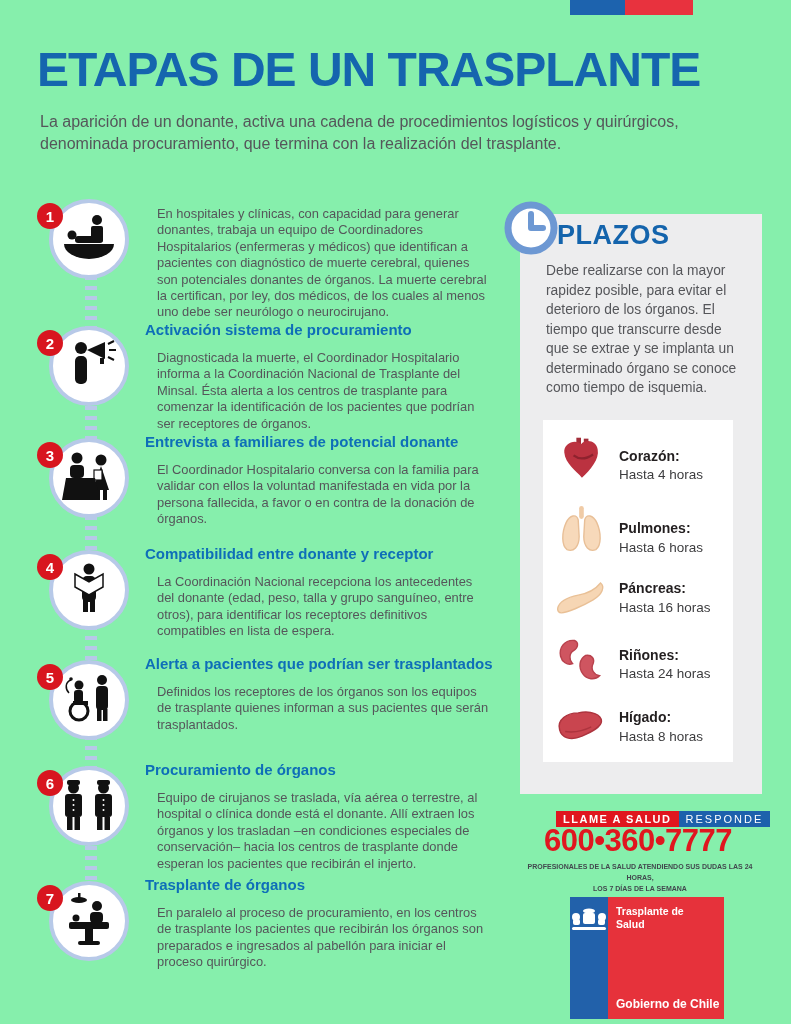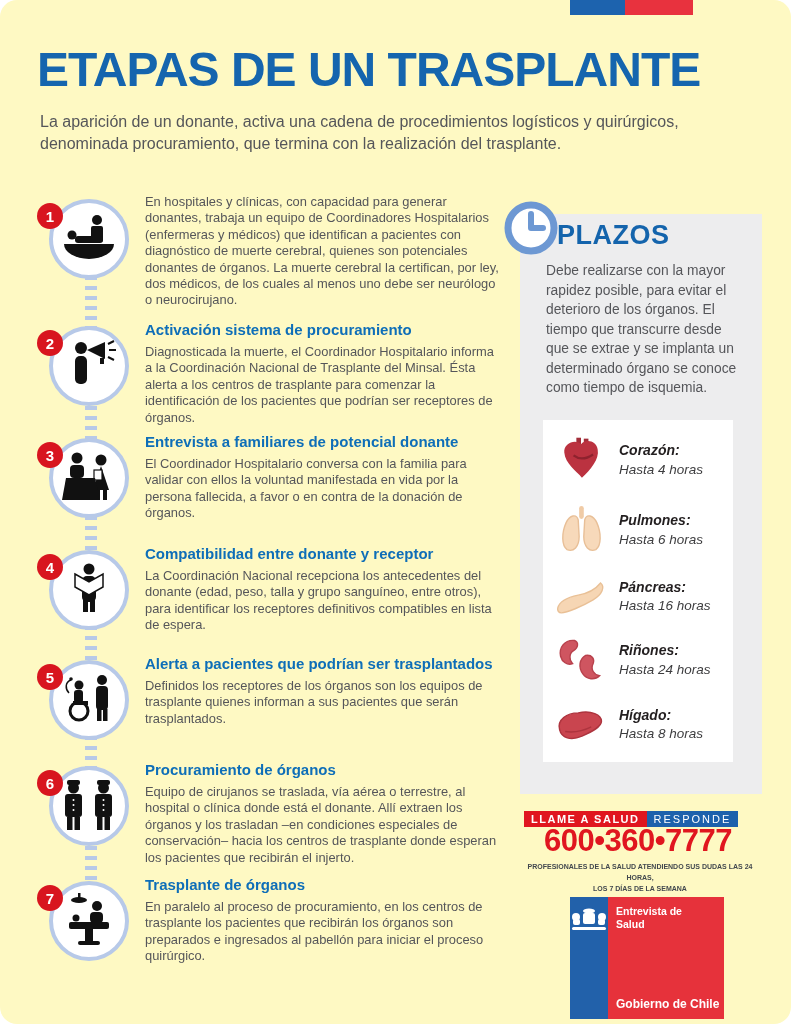--- a/index.html
+++ b/index.html
@@ -1,18 +1,18 @@
 <!DOCTYPE html>
 <html><head>
 <meta charset="utf-8">
 <style>
   html,body { margin:0; padding:0; background:#fff; }
   .page {
-    position:relative; width:791px; height:1024px; background:#fef9c3;
-    font-family:"Liberation Sans", sans-serif; overflow:hidden;border-radius:17px;
+    position:relative; width:791px; height:1024px; background:#86efac;
+    font-family:"Liberation Sans", sans-serif; overflow:hidden;
     --title-blue:#1565ae; --step-blue:#0e6eb8; --deep-blue:#1464ac;
     --badge-red:#d8151f; --ring:#b7c9e8; --body-gray:#55565a;
     --banner-red:#e0161f; --banner-blue:#1d61ac; --logo-blue:#2261aa; --logo-red:#e6323b;
     --box-gray:#ededee; --clock-blue:#6d98d3;
   }
   .flag-bar { position:absolute; top:0; left:570px; display:flex; height:15px; }
   .flag-blue { width:55px; background:#1d63ae; }
   .flag-red  { width:68px; background:#e8323e; }
 
   .main-title { position:absolute; left:37px; top:42px; margin:0; font-size:48px;
@@ -26,36 +26,36 @@
   .step { position:absolute; left:33px; width:468px; display:flex; z-index:1; }
   .step-icon-col { position:relative; flex:0 0 112px; height:96px; }
   .ring { position:absolute; left:16px; top:6px; width:72px; height:72px; background:#fff;
     border:4px solid var(--ring); border-radius:50%;
     display:flex; align-items:center; justify-content:center; }
   .badge { position:absolute; left:4px; top:10px; width:26px; height:26px; z-index:2;
     background:var(--badge-red); border-radius:50%; color:#fff; font-size:15px; font-weight:bold;
     display:flex; align-items:center; justify-content:center; }
   .step-content { flex:1; padding-top:1px; }
   .step-title { margin:0 0 6px; font-size:15px; font-weight:bold; color:var(--step-blue); }
-  .step-text { margin:0; font-size:12.9px; color:var(--body-gray); line-height:1.27; }
+  .step-text { margin:12px; font-size:12.9px; color:var(--body-gray); line-height:1.27; }
 
   .plazos-box { position:absolute; left:520px; top:214px; width:242px; height:580px; background:var(--box-gray); }
   .plazos-clock { position:absolute; left:502px; top:199px; z-index:2; }
   .plazos-title { position:absolute; left:557px; top:220px; margin:0; font-size:27px;
     font-weight:bold; color:var(--deep-blue); letter-spacing:.5px; z-index:2; }
   .plazos-text { position:absolute; left:546px; top:261px; width:194px; margin:0;
     font-size:13.8px; color:var(--body-gray); line-height:1.42; z-index:2; }
   .organ-panel { position:absolute; left:543px; top:420px; width:190px; height:342px; background:#fff;
     display:flex; flex-direction:column; justify-content:space-around; padding:6px 0; box-sizing:border-box; z-index:2; }
-  .organ-row { display:flex; align-items:center;font-style:italic; }
+  .organ-row { display:flex; align-items:flex-end; }
   .organ-icon { flex:0 0 76px; display:flex; justify-content:center; }
   .organ-name { font-size:14px; font-weight:bold; color:#231f20; line-height:1.4; }
   .organ-time { font-size:13.5px; color:#3d3d3f; line-height:1.4; }
 
-  .hotline-bar { position:absolute; left:524px; top:811px; height:16px; display:flex; }
+  .hotline-bar { position:absolute; left:556px; top:811px; height:16px; display:flex; }
   .hotline-red { background:var(--banner-red); color:#fff; font-size:11px; font-weight:bold;
     letter-spacing:1.5px; display:flex; align-items:center; padding:0 7px; }
   .hotline-blue { background:var(--banner-blue); color:#fff; font-size:11px; font-weight:normal;
     letter-spacing:2px; display:flex; align-items:center; padding:0 7px; }
   .hotline-phone { position:absolute; left:534px; top:823px; width:208px; margin:0; text-align:center;
     font-size:31px; font-weight:bold; color:var(--banner-red); letter-spacing:-.5px; }
   .hotline-note { position:absolute; left:514px; top:862px; width:252px; margin:0; text-align:center;
     font-size:7px; font-weight:bold; color:#42484e; line-height:1.55; }
 
   .gov-logo { position:absolute; left:570px; top:897px; width:133px; height:122px; display:flex; }
@@ -326,20 +326,20 @@
         <rect x="13" y="6" width="12" height="11" rx="2"></rect>
         <circle cx="6" cy="10" r="4"></circle>
           <rect x="3" y="12" width="7" height="6" rx="2"></rect>
         <circle cx="32" cy="10" r="4"></circle>
           <rect x="28" y="12" width="7" height="6" rx="2"></rect>
         <rect x="2" y="20" width="34" height="3" rx="1.5"></rect>
       </svg>
     </div>
     <div class="logo-red">
       <div class="logo-ministry">
-        <span>Entrevista de</span><br>
+        <span>Trasplante de</span><br>
         <span>Salud</span>
       </div>
       <div class="logo-gov">Gobierno de Chile</div>
     </div>
   </div>
 
 </div>
 
 </body></html>

